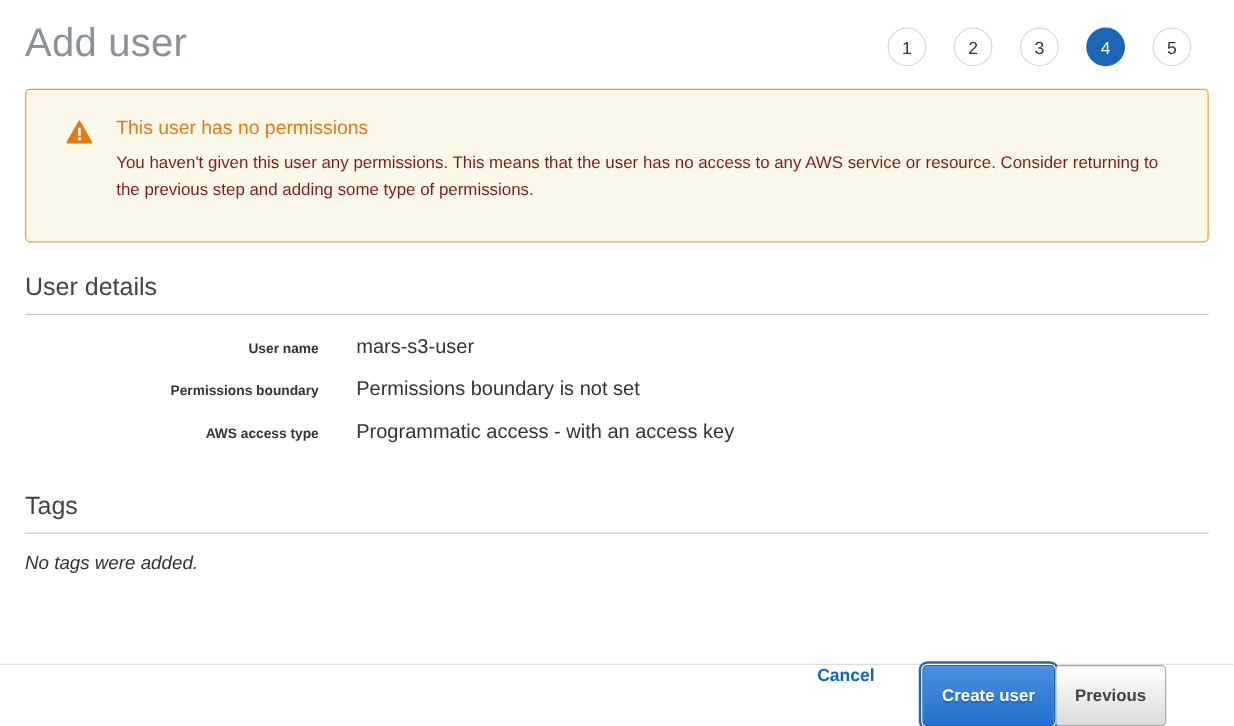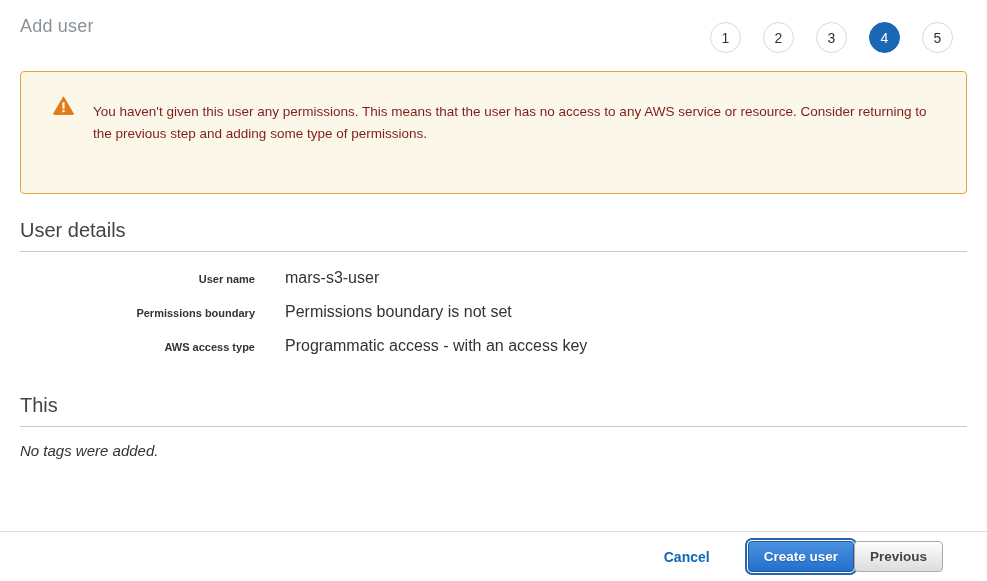--- a/index.html
+++ b/index.html
@@ -7,21 +7,21 @@
     width: 987px; height: 581px;
     background: #ffffff;
     font-family: "Liberation Sans", sans-serif;
     color: #333;
     overflow: hidden;
   }
   .page { position: relative; width: 987px; height: 581px; }
 
   
   .header { padding: 16px 20px 0 20px; display: flex; justify-content: space-between; align-items: flex-start; }
-  .page-title { font-size: 18px; font-weight: 400; color: #8a9198; letter-spacing: .2px; }
+  .page-title { font-size: 32px; font-weight: 400; color: #8a9198; letter-spacing: .2px; }
   .steps { display: flex; gap: 22px; margin-top: 6px; margin-right: 14px; }
   .step {
     width: 31px; height: 31px; border-radius: 50%;
     border: 1px solid #d9d9d9; background: #fff;
     display: flex; align-items: center; justify-content: center;
     font-size: 14px; color: #333;
   }
   .step.active { background: #1b66b5; border-color: #1b66b5; color: #fff; }
 
   
@@ -61,22 +61,22 @@
   .detail-value { margin-left: 30px; font-size: 16px; color: #333; }
 
   
   .tags-section { margin-top: 31px; }
   .tags-empty { margin-top: 15px; font-size: 15px; font-style: italic; color: #333; }
 
   
   .footer {
     position: absolute; left: 0; right: 0; bottom: 0;
     height: 50px; border-top: 1px solid #ddd; background: #fff;
-    display: flex; align-items: center; justify-content: flex-end;
-    padding-right: 25px;
+    display: flex; justify-content: flex-end;
+    padding-right: 35px;
   }
   .cancel-link {
     color: #1166bb; font-size: 14px; font-weight: 700;
     text-decoration: none; margin-right: 38px; cursor: pointer;
   }
   .btn {
     font-family: "Liberation Sans", sans-serif;
     font-size: 13.5px; font-weight: 700;
     border-radius: 4px; cursor: pointer;
     padding: 7px 15px;
@@ -116,20 +116,21 @@
 
     <div class="warning-box">
       <span class="warning-icon">
         <svg width="21" height="19" viewBox="0 0 21 19">
           <path d="M10.5 0.8 L20.3 17.6 Q20.7 18.4 19.8 18.4 L1.2 18.4 Q0.3 18.4 0.7 17.6 Z" fill="#e17b16" stroke="#e17b16" stroke-width="1" stroke-linejoin="round"></path>
           <rect x="9.4" y="6.2" width="2.2" height="6.4" fill="#fcf8e9"></rect>
           <rect x="9.4" y="13.9" width="2.2" height="2.3" fill="#fcf8e9"></rect>
         </svg>
       </span>
       <div class="warning-content">
+        <div class="warning-title">This user has no permissions</div>
         <div class="warning-body">You haven't given this user any permissions. This means that the user has no access to any AWS service or resource. Consider returning to the previous step and adding some type of permissions.</div>
       </div>
     </div>
 
     <div class="details-section">
       <h2 class="section-heading">User details</h2>
       <div class="details-rows">
         <div class="detail-row">
           <span class="detail-label">User name</span>
           <span class="detail-value">mars-s3-user</span>
@@ -139,21 +140,21 @@
           <span class="detail-value">Permissions boundary is not set</span>
         </div>
         <div class="detail-row">
           <span class="detail-label">AWS access type</span>
           <span class="detail-value">Programmatic access - with an access key</span>
         </div>
       </div>
     </div>
 
     <div class="tags-section">
-      <h2 class="section-heading">This</h2>
+      <h2 class="section-heading">Tags</h2>
       <p class="tags-empty">No tags were added.</p>
     </div>
 
   </div>
 
   <div class="footer">
     <a class="cancel-link">Cancel</a>
     <button class="btn btn-primary">Create user</button>
     <button class="btn btn-secondary">Previous</button>
   </div>

